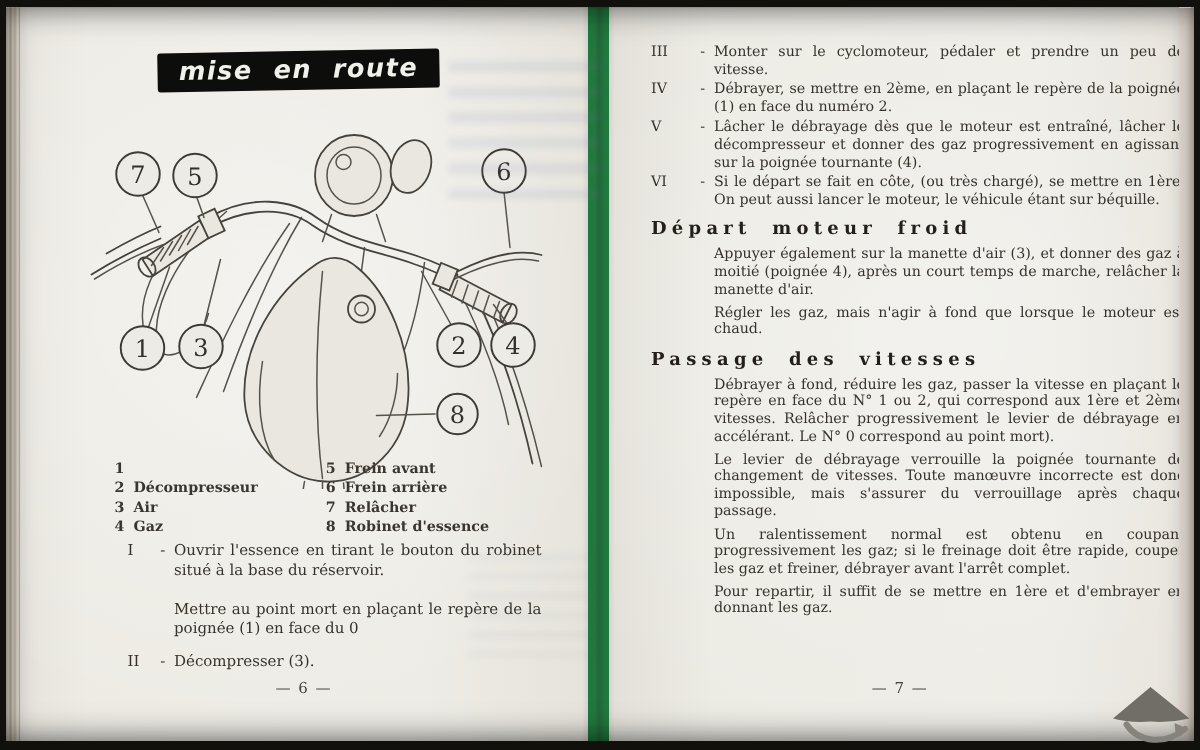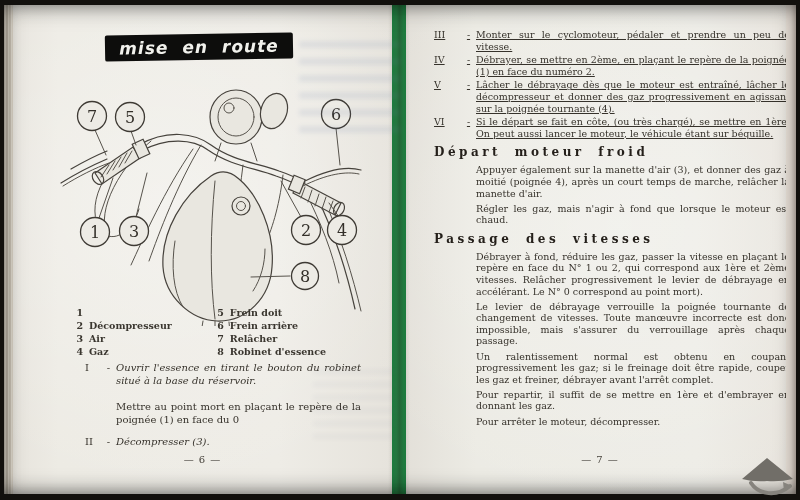--- a/index.html
+++ b/index.html
@@ -64,33 +64,33 @@
   }
   .legend .lrow{display:flex;}
   .legend .ln{width:12px;text-align:right;margin-right:6px;}
   .leftitems{
     position:absolute;left:72px;top:357px;width:276px;
     font-size:10px;line-height:12.5px;color:#36322b;
   }
   .li{display:flex;margin-bottom:8px;}
   .li .rn{width:16px;}
   .li .dash{width:15px;text-align:center;}
-  .li .bd{flex:1;text-align:justify;font-style:italic;}
+  .li .bd{flex:1;text-align:justify;}
   .li-sub{margin:14px 0 10px 31px;text-align:justify;}
   .pagenum{
     position:absolute;top:449px;width:100%;text-align:center;
     font-size:10px;color:#45413a;letter-spacing:1px;
   }
 
   
   .rcontent{
     position:absolute;left:28px;top:24px;width:356px;
     font-size:9.5px;line-height:11.6px;color:#36322b;
   }
-  .item{display:flex;margin-bottom:2px;text-decoration:underline;}
+  .item{display:flex;margin-bottom:2px;}
   .item .rn{width:27px;font-size:9.5px;}
   .item .dash{width:15px;text-align:center;}
   .item .bd{flex:1;text-align:justify;}
   .sec h2{
     font-size:12px;font-weight:bold;color:#241f1a;
     letter-spacing:3.5px;word-spacing:6px;
     margin:6px 0 4px 0;line-height:15px;
   }
   .sec p{margin:0 0 3.5px 42px;text-align:justify;}
 
@@ -210,21 +210,21 @@
             <span>Air</span>
           </div>
         <div class="lrow">
             <span class="ln">4</span>
             <span>Gaz</span>
           </div>
       </div>
       <div>
         <div class="lrow">
             <span class="ln">5</span>
-            <span>Frein doit</span>
+            <span>Frein avant</span>
           </div>
         <div class="lrow">
             <span class="ln">6</span>
             <span>Frein arrière</span>
           </div>
         <div class="lrow">
             <span class="ln">7</span>
             <span>Relâcher</span>
           </div>
         <div class="lrow">
@@ -282,21 +282,20 @@
 
       <div class="sec">
         <h2>Passage des vitesses</h2>
         <p>Débrayer à fond, réduire les gaz, passer la vitesse en plaçant le repère en face du N° 1 ou 2, qui correspond aux 1ère et 2ème vitesses. Relâcher progressivement le levier de débrayage en accélérant. Le N° 0 correspond au point mort).</p>
         <p>Le levier de débrayage verrouille la poignée tournante de changement de vitesses. Toute manœuvre incorrecte est donc impossible, mais s'assurer du verrouillage après chaque passage.</p>
       </div>
 
       <div class="sec">
         <p>Un ralentissement normal est obtenu en coupant progressivement les gaz; si le freinage doit être rapide, couper les gaz et freiner, débrayer avant l'arrêt complet.</p>
         <p>Pour repartir, il suffit de se mettre en 1ère et d'embrayer en donnant les gaz.</p>
-        <p>Pour arrêter le moteur, décompresser.</p>
       </div>
     </div>
 
     <div class="pagenum">— 7 —</div>
   </div>
 
   <div class="gutter"></div>
   <div class="vignette"></div>
 
   <svg class="watermark" viewBox="0 0 60 46">

